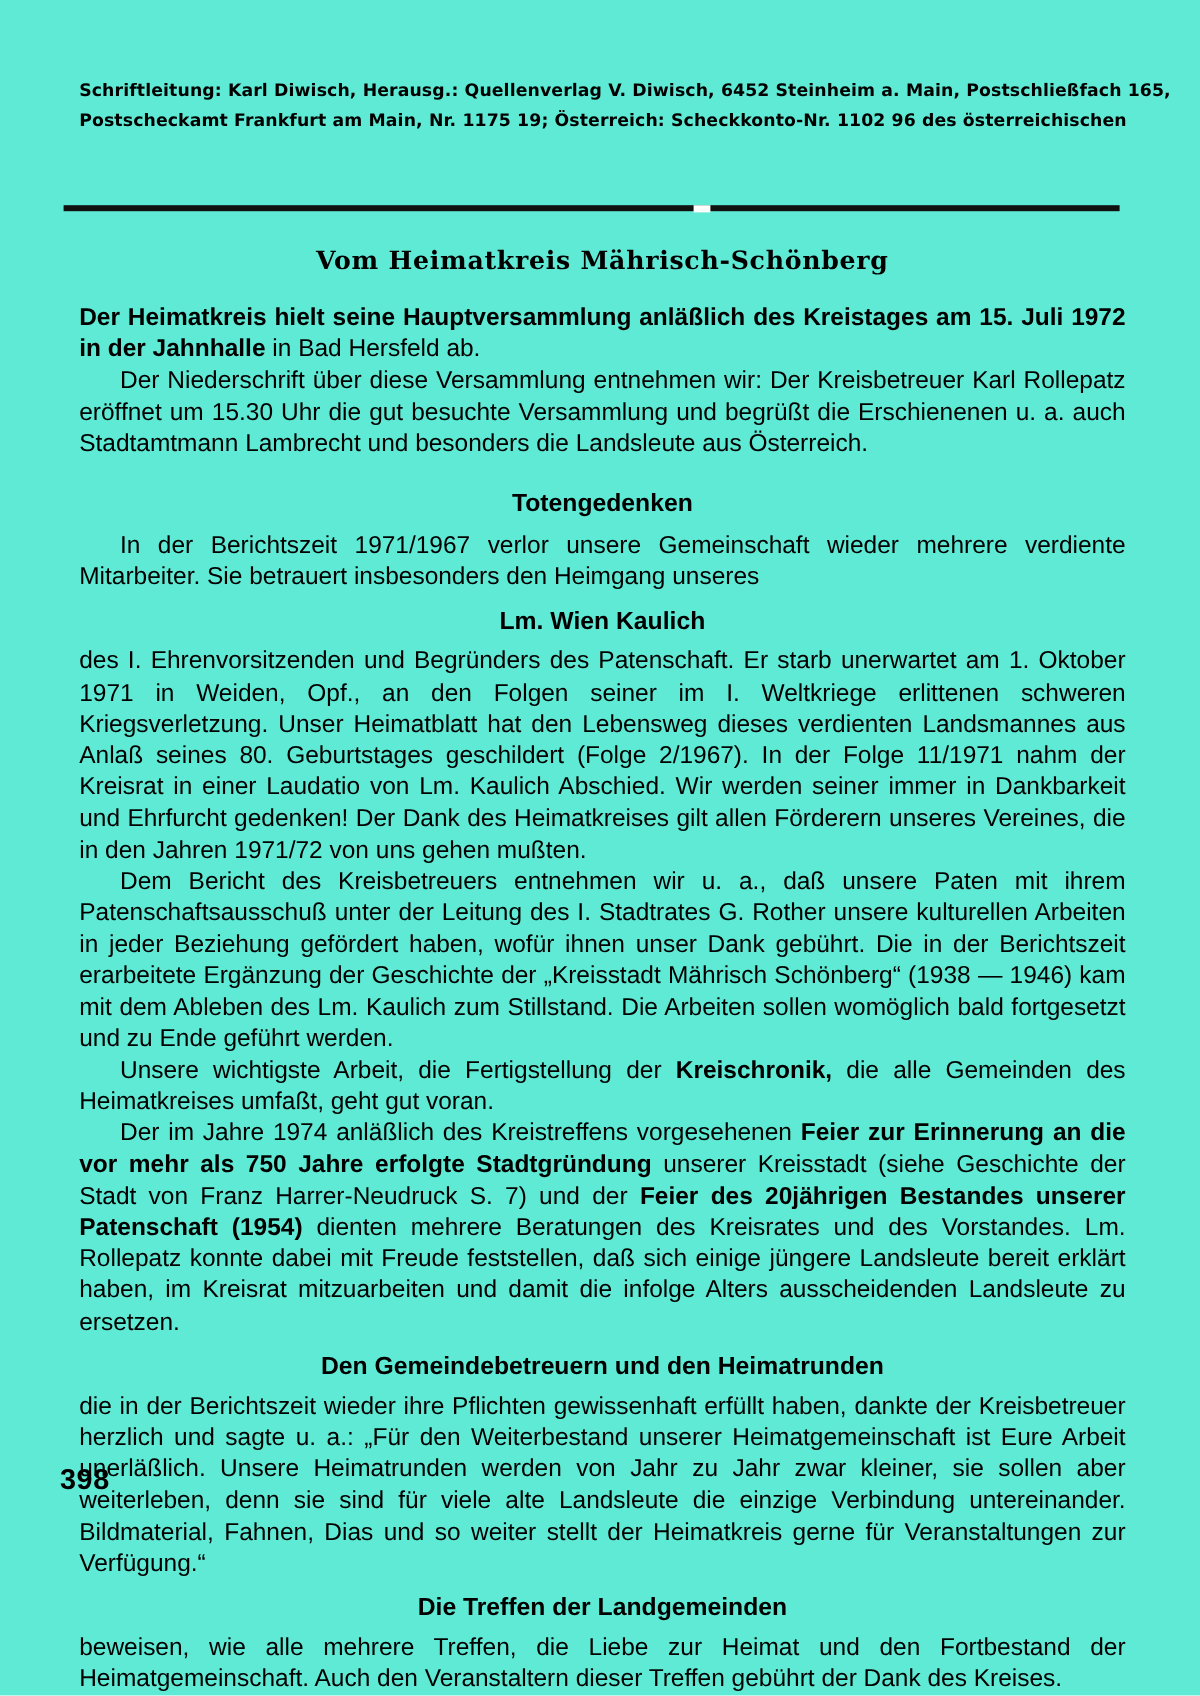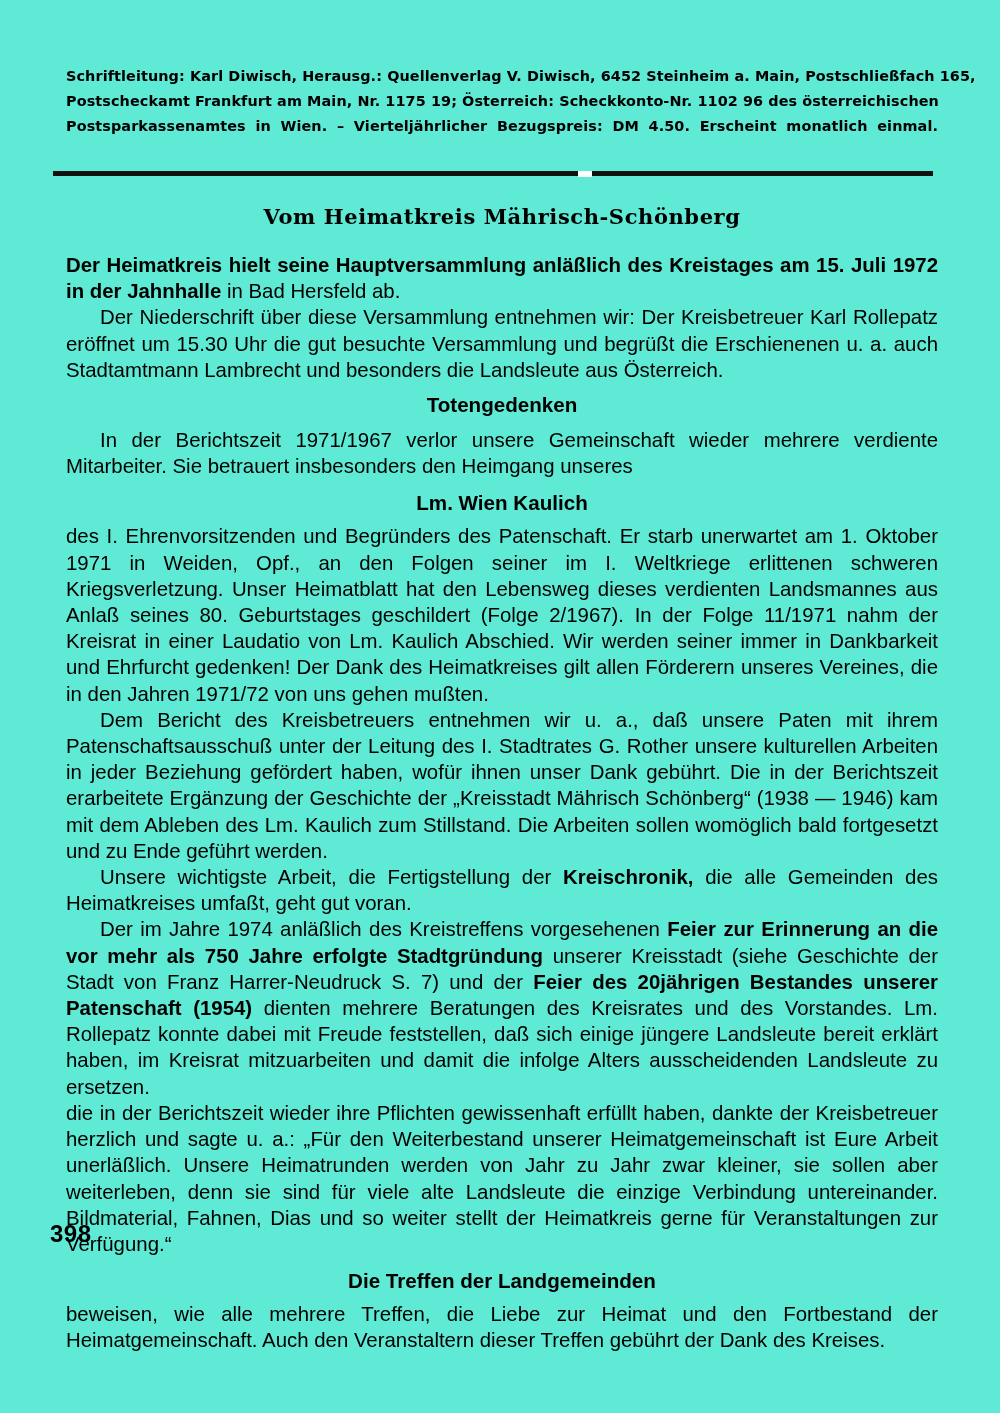--- a/index.html
+++ b/index.html
@@ -94,21 +94,21 @@
   p.indent {
     text-indent: 34px;
   }
   p.tight {
     margin-bottom: 0;
   }
   .sub-head {
     text-align: center;
     font-weight: bold;
     font-size: 20.6px;
-    margin: 9px 0 9px 0;
+    margin: 24px 0 9px 0;
     line-height: 26px;
   }
   .sub-head.s2 {
     margin: 11px 0 7px 0;
   }
   .bold { font-weight: bold; }
   .pagenum {
     position: absolute;
     left: 50px;
     top: 1220px;
@@ -119,21 +119,20 @@
   }
 </style>
 </head>
 <body>
 
 <div class="page">
 
   <div class="masthead">
     <span class="line spread">Schriftleitung: Karl Diwisch, Herausg.: Quellenverlag V. Diwisch, 6452 Steinheim a. Main, Postschließfach 165,</span>
     <span class="line spread">Postscheckamt Frankfurt am Main, Nr. 1175 19;  Österreich:  Scheckkonto-Nr.  1102 96  des  österreichischen</span>
-    <span class="line spread">Postsparkassenamtes in Wien. – Vierteljährlicher Bezugspreis: DM 4.50. Erscheint monatlich einmal.</span>
   </div>
 
   <div class="rule"></div>
   <div class="rule-gap"></div>
 
   <div class="fraktur-title">
     <span>Vom Heimatkreis Mährisch-Schönberg</span>
   </div>
 
   <div class="body-col">
@@ -149,20 +148,21 @@
     <div class="sub-head s2">Lm. Wien Kaulich</div>
 
     <p>des I. Ehrenvorsitzenden und Begründers des Patenschaft. Er starb unerwartet am 1. Oktober 1971 in Weiden, Opf., an den Folgen seiner im I. Weltkriege erlittenen schweren Kriegsverletzung. Unser Heimatblatt hat den Lebensweg dieses verdienten Landsmannes aus Anlaß seines 80. Geburtstages geschildert (Folge 2/1967). In der Folge 11/1971 nahm der Kreisrat in einer Laudatio von Lm. Kaulich Abschied. Wir werden seiner immer in Dankbarkeit und Ehrfurcht gedenken! Der Dank des Heimatkreises gilt allen Förderern unseres Vereines, die in den Jahren 1971/72 von uns gehen mußten.</p>
 
     <p class="indent">Dem Bericht des Kreisbetreuers entnehmen wir u. a., daß unsere Paten mit ihrem Patenschaftsausschuß unter der Leitung des I. Stadtrates G. Rother unsere kulturellen Arbeiten in jeder Beziehung gefördert haben, wofür ihnen unser Dank gebührt. Die in der Berichtszeit erarbeitete Ergänzung der Geschichte der „Kreisstadt Mährisch Schönberg“ (1938 — 1946) kam mit dem Ableben des Lm. Kaulich zum Stillstand. Die Arbeiten sollen womöglich bald fortgesetzt und zu Ende geführt werden.</p>
 
     <p class="indent"><span>Unsere wichtigste Arbeit, die Fertigstellung der </span><span class="bold">Kreischronik,</span><span> die alle Gemeinden des Heimatkreises umfaßt, geht gut voran.</span></p>
 
     <p class="indent"><span>Der im Jahre 1974 anläßlich des Kreistreffens vorgesehenen </span><span class="bold">Feier zur Erinnerung an die vor mehr als 750 Jahre erfolgte Stadtgründung</span><span> unserer Kreisstadt (siehe Geschichte der Stadt von Franz Harrer-Neudruck S. 7) und der </span><span class="bold">Feier des 20jährigen Bestandes unserer Patenschaft (1954)</span><span> dienten mehrere Beratungen des Kreisrates und des Vorstandes. Lm. Rollepatz konnte dabei mit Freude feststellen, daß sich einige jüngere Landsleute bereit erklärt haben, im Kreisrat mitzuarbeiten und damit die infolge Alters ausscheidenden Landsleute zu ersetzen.</span></p>
 
+    <div class="sub-head s2">Den Gemeindebetreuern und den Heimatrunden</div>
 
     <p>die in der Berichtszeit wieder ihre Pflichten gewissenhaft erfüllt haben, dankte der Kreisbetreuer herzlich und sagte u. a.: „Für den Weiterbestand unserer Heimatgemeinschaft ist Eure Arbeit unerläßlich. Unsere Heimatrunden werden von Jahr zu Jahr zwar kleiner, sie sollen aber weiterleben, denn sie sind für viele alte Landsleute die einzige Verbindung untereinander. Bildmaterial, Fahnen, Dias und so weiter stellt der Heimatkreis gerne für Veranstaltungen zur Verfügung.“</p>
 
     <div class="sub-head s2">Die Treffen der Landgemeinden</div>
 
     <p>beweisen, wie alle mehrere Treffen, die Liebe zur Heimat und den Fortbestand der Heimatgemeinschaft. Auch den Veranstaltern dieser Treffen gebührt der Dank des Kreises.</p>
 
   </div>
 
   <div class="pagenum">398</div>

